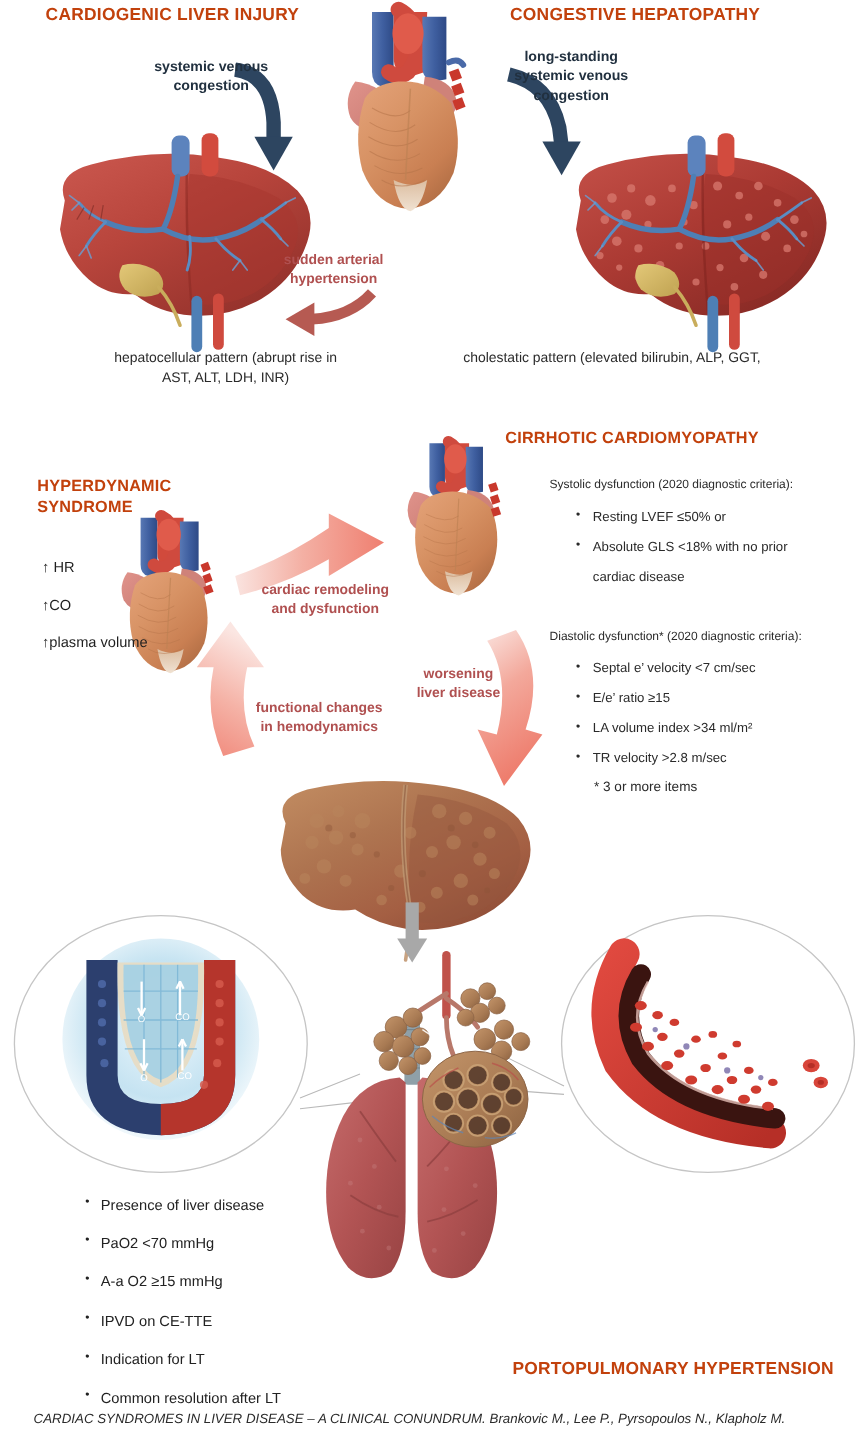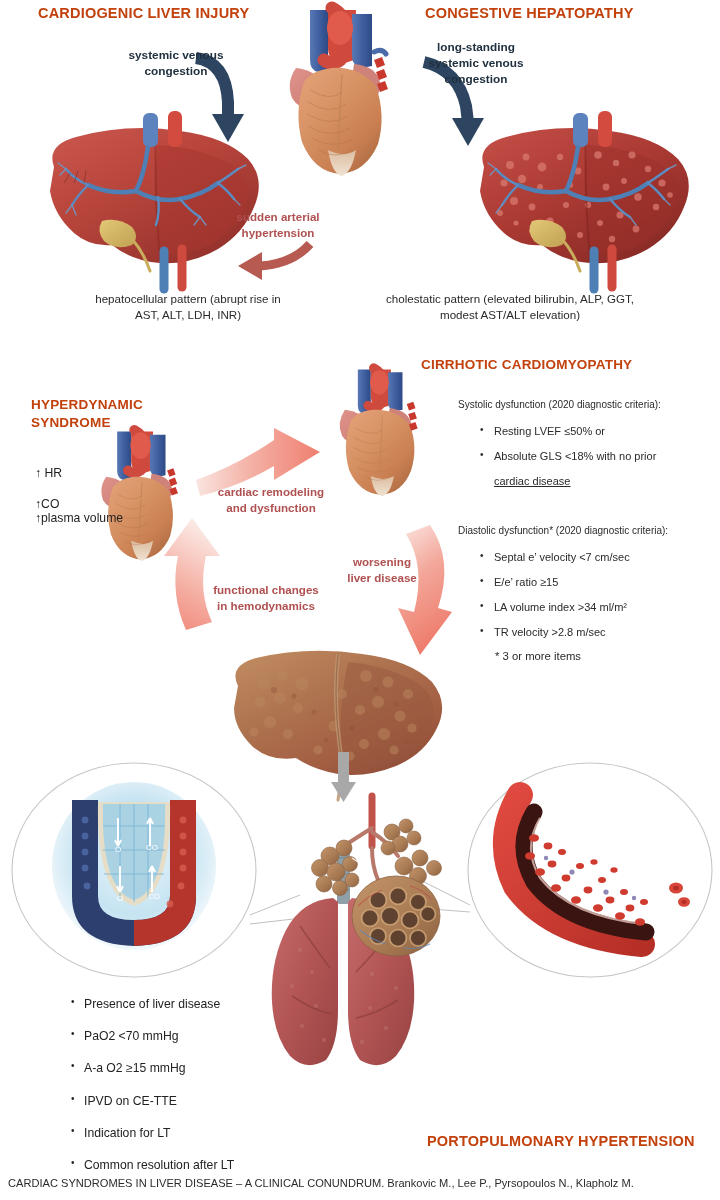--- a/index.html
+++ b/index.html
@@ -64,21 +64,20 @@
   .crit-list li::before {
     content: "\2022";
     position: absolute;
     left: 0;
     top: -1px;
     font-size: 10px;
     color: #2a2a2a;
   }
   .crit-list li.cont {
     padding-left: 14px;
-    text-decoration: underline;
   }
   .crit-list li.cont::before { content: ""; }
   .crit-note {
     font-size: 11.3px;
     color: #2a2a2a;
     white-space: nowrap;
   }
 
   .bullet-list {
     margin: 0;
@@ -743,30 +742,29 @@
     <div>sudden arterial</div>
     <div>hypertension</div>
   </div>
 
   <div class="abs caption" style="left:58px; top:291px; width:260px;">
     <div>hepatocellular pattern (abrupt rise in</div>
     <div>AST, ALT, LDH, INR)</div>
   </div>
   <div class="abs caption" style="left:350px; top:291px; width:320px;">
     <div>cholestatic pattern (elevated bilirubin, ALP, GGT,</div>
-    <div>modest AST/ALT elevation)</div>
   </div>
 
   <div class="abs section-title small" style="left:31px; top:396px; line-height:1.3;">
     <div>HYPERDYNAMIC</div>
     <div>SYNDROME</div>
   </div>
   <div class="abs" style="left:35px; top:466px;">
     <div class="hd-item" style="margin-bottom:17px;">↑ HR</div>
-    <div class="hd-item" style="">↑CO</div>
+    <div class="hd-item" style="margin-bottom:17px;">↑CO</div>
     <div class="hd-item">↑plasma volume</div>
   </div>
 
   <div class="abs section-title small" style="left:421px; top:357px;">CIRRHOTIC CARDIOMYOPATHY</div>
 
   <div class="abs crit-head" style="left:458px; top:399px;">Systolic dysfunction (2020 diagnostic criteria):</div>
   <ul class="abs crit-list" style="left:480px; top:426px;">
     <li>Resting LVEF ≤50% or</li>
     <li>Absolute GLS &lt;18% with no prior</li>
     <li class="cont">cardiac disease</li>
@@ -799,15 +797,15 @@
     <li>PaO2 &lt;70 mmHg</li>
     <li>A-a O2 ≥15 mmHg</li>
     <li>IPVD on CE-TTE</li>
     <li>Indication for LT</li>
     <li>Common resolution after LT</li>
   </ul>
 
 
   <div class="abs section-title" style="left:427px; top:1133px;">PORTOPULMONARY HYPERTENSION</div>
 
-  <div class="abs footer-cite" style="left:8px; top:1177px;">CARDIAC SYNDROMES IN LIVER DISEASE – A CLINICAL CONUNDRUM. Brankovic M., Lee P., Pyrsopoulos N., Klapholz M.</div>
+  <div class="abs footer-cite" style="left:28px; top:1177px;font-style:italic;">CARDIAC SYNDROMES IN LIVER DISEASE – A CLINICAL CONUNDRUM. Brankovic M., Lee P., Pyrsopoulos N., Klapholz M.</div>
 
 </div>
 
 </body></html>

